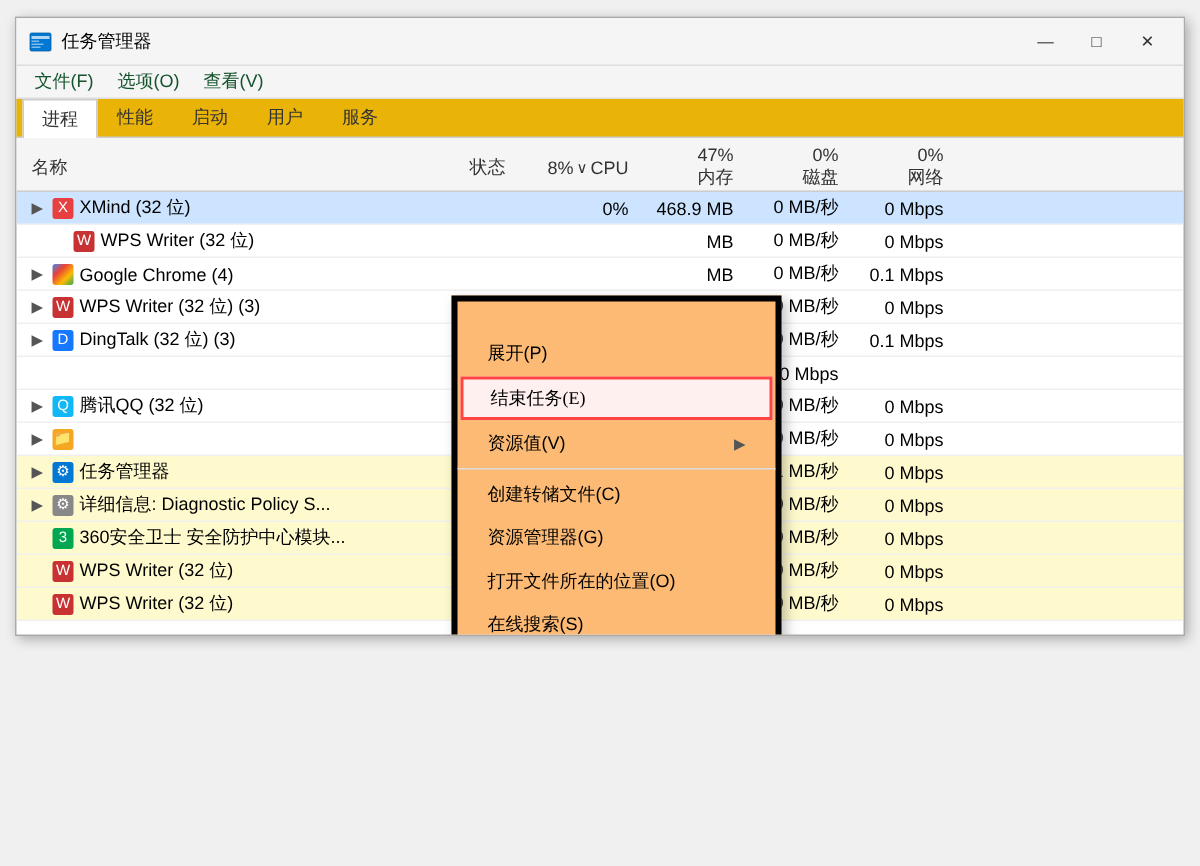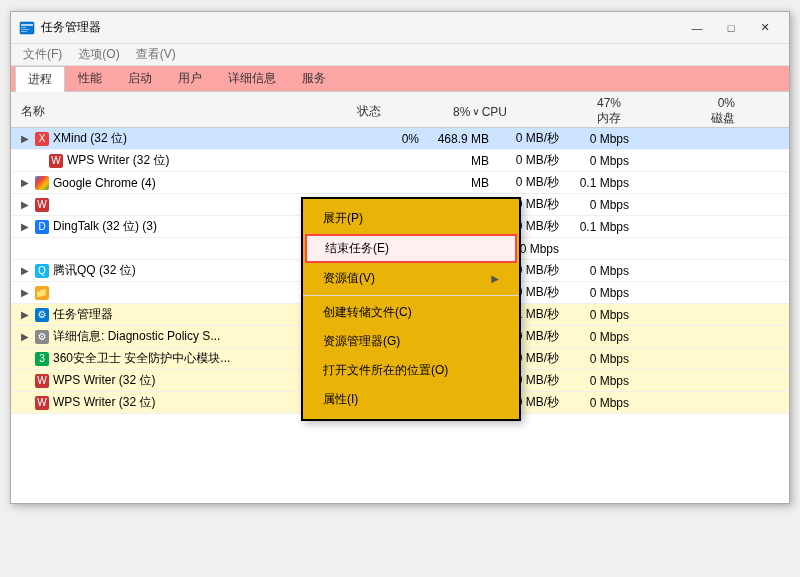--- a/index.html
+++ b/index.html
@@ -7,21 +7,21 @@
       font-family: "Microsoft YaHei", "SimHei", sans-serif;
       font-size: 12px;
       background: #f0f0f0;
       width: 800px;
       height: 577px;
       overflow: hidden;
     }
 
     .window {
       width: 780px;
-      height: 493px;
+      height: 413px;
       margin: 11px auto;
       background: #ffffff;
       border: 1px solid #aaa;
       box-shadow: 2px 2px 8px rgba(0,0,0,0.3);
       display: flex;
       flex-direction: column;
     }
 
     .title-bar {
       background: #f5f5f5;
@@ -73,26 +73,26 @@
       display: flex;
       align-items: center;
       padding: 0 4px;
       flex-shrink: 0;
     }
 
     .menu-item {
       padding: 2px 8px;
       cursor: pointer;
       font-size: 12px;
-      color: #737373;
+      color: #14532d;
     }
 
     .tab-bar {
       height: 26px;
-      background: #fca5a5;
+      background: #eab308;
       border-bottom: 1px solid #ccc;
       display: flex;
       align-items: flex-end;
       padding: 0 4px;
       flex-shrink: 0;
     }
 
     .tab {
       padding: 4px 12px;
       font-size: 12px;
@@ -120,21 +120,20 @@
 
     .table-header {
       display: grid;
       grid-template-columns: 280px 60px 70px 70px 70px 70px;
       background: #f5f5f5;
       border-bottom: 1px solid #ccc;
       height: 36px;
       align-items: center;
       flex-shrink: 0;
       padding: 0 4px;
-      gap: 44px;
     }
 
     .th {
       padding: 4px 6px;
       font-size: 12px;
       color: #333;
       text-align: right;
       cursor: pointer;
       user-select: none;
     }
@@ -211,42 +210,43 @@
       display: flex;
       align-items: center;
     }
 
     
     .context-menu {
       position: absolute;
       top: 105px;
       left: 290px;
       width: 220px;
-      background: #eab308;
-      border: 2px solid #000000;
+      background: #fdba74;
+      border: 4px solid #000000;
       box-shadow: 3px 3px 8px rgba(0,0,0,0.25);
       z-index: 100;
-      padding: 5px 0;
+      padding: 20px 0;
     }
 
     .ctx-item {
       padding: 6px 20px;
       font-size: 12px;
       cursor: pointer;
       color: #000;
       display: flex;
       align-items: center;
       justify-content: space-between;
     }
 
     .ctx-item.highlighted {
       background: #fff0f0;
       border: 2px solid #ff4444;
       margin: 1px 2px;
       padding: 4px 18px;
+      font-family: Liberation Serif, serif;
     }
 
     .ctx-separator {
       height: 1px;
       background: #ddd;
       margin: 2px 0;
     }
 
     .ctx-arrow {
       font-size: 10px;
@@ -291,21 +291,20 @@
     <span class="menu-item">文件(F)</span>
     <span class="menu-item">选项(O)</span>
     <span class="menu-item">查看(V)</span>
   </div>
 
   <div class="tab-bar">
     <div class="tab active">进程</div>
     <div class="tab">性能</div>
     <div class="tab">启动</div>
     <div class="tab">用户</div>
-    <div class="tab">详细信息</div>
     <div class="tab">服务</div>
   </div>
 
   <div class="content-area">
 
     <div class="table-header">
       <div class="th">名称</div>
       <div class="th">状态</div>
       <div class="th sorted">
         <span>8%</span>
@@ -362,20 +361,21 @@
         <div class="cell right"></div>
         <div class="cell right">MB</div>
         <div class="cell right">0 MB/秒</div>
         <div class="cell right">0.1 Mbps</div>
       </div>
 
       <div class="row">
         <div class="cell name-cell">
           <span class="expand-arrow">▶</span>
           <span class="app-icon icon-wps">W</span>
+          <span>WPS Writer (32 位) (3)</span>
         </div>
         <div class="cell"></div>
         <div class="cell right"></div>
         <div class="cell right">MB</div>
         <div class="cell right">0 MB/秒</div>
         <div class="cell right">0 Mbps</div>
       </div>
 
       <div class="row">
         <div class="cell name-cell">
@@ -505,18 +505,21 @@
       <div class="ctx-item">
         <span>创建转储文件(C)</span>
       </div>
       <div class="ctx-item">
         <span>资源管理器(G)</span>
       </div>
       <div class="ctx-item">
         <span>打开文件所在的位置(O)</span>
       </div>
       <div class="ctx-item">
+        <span>在线搜索(S)</span>
+      </div>
+      <div class="ctx-item">
         <span>属性(I)</span>
       </div>
     </div>
 
   </div>
 </div>
 
 </body></html>

